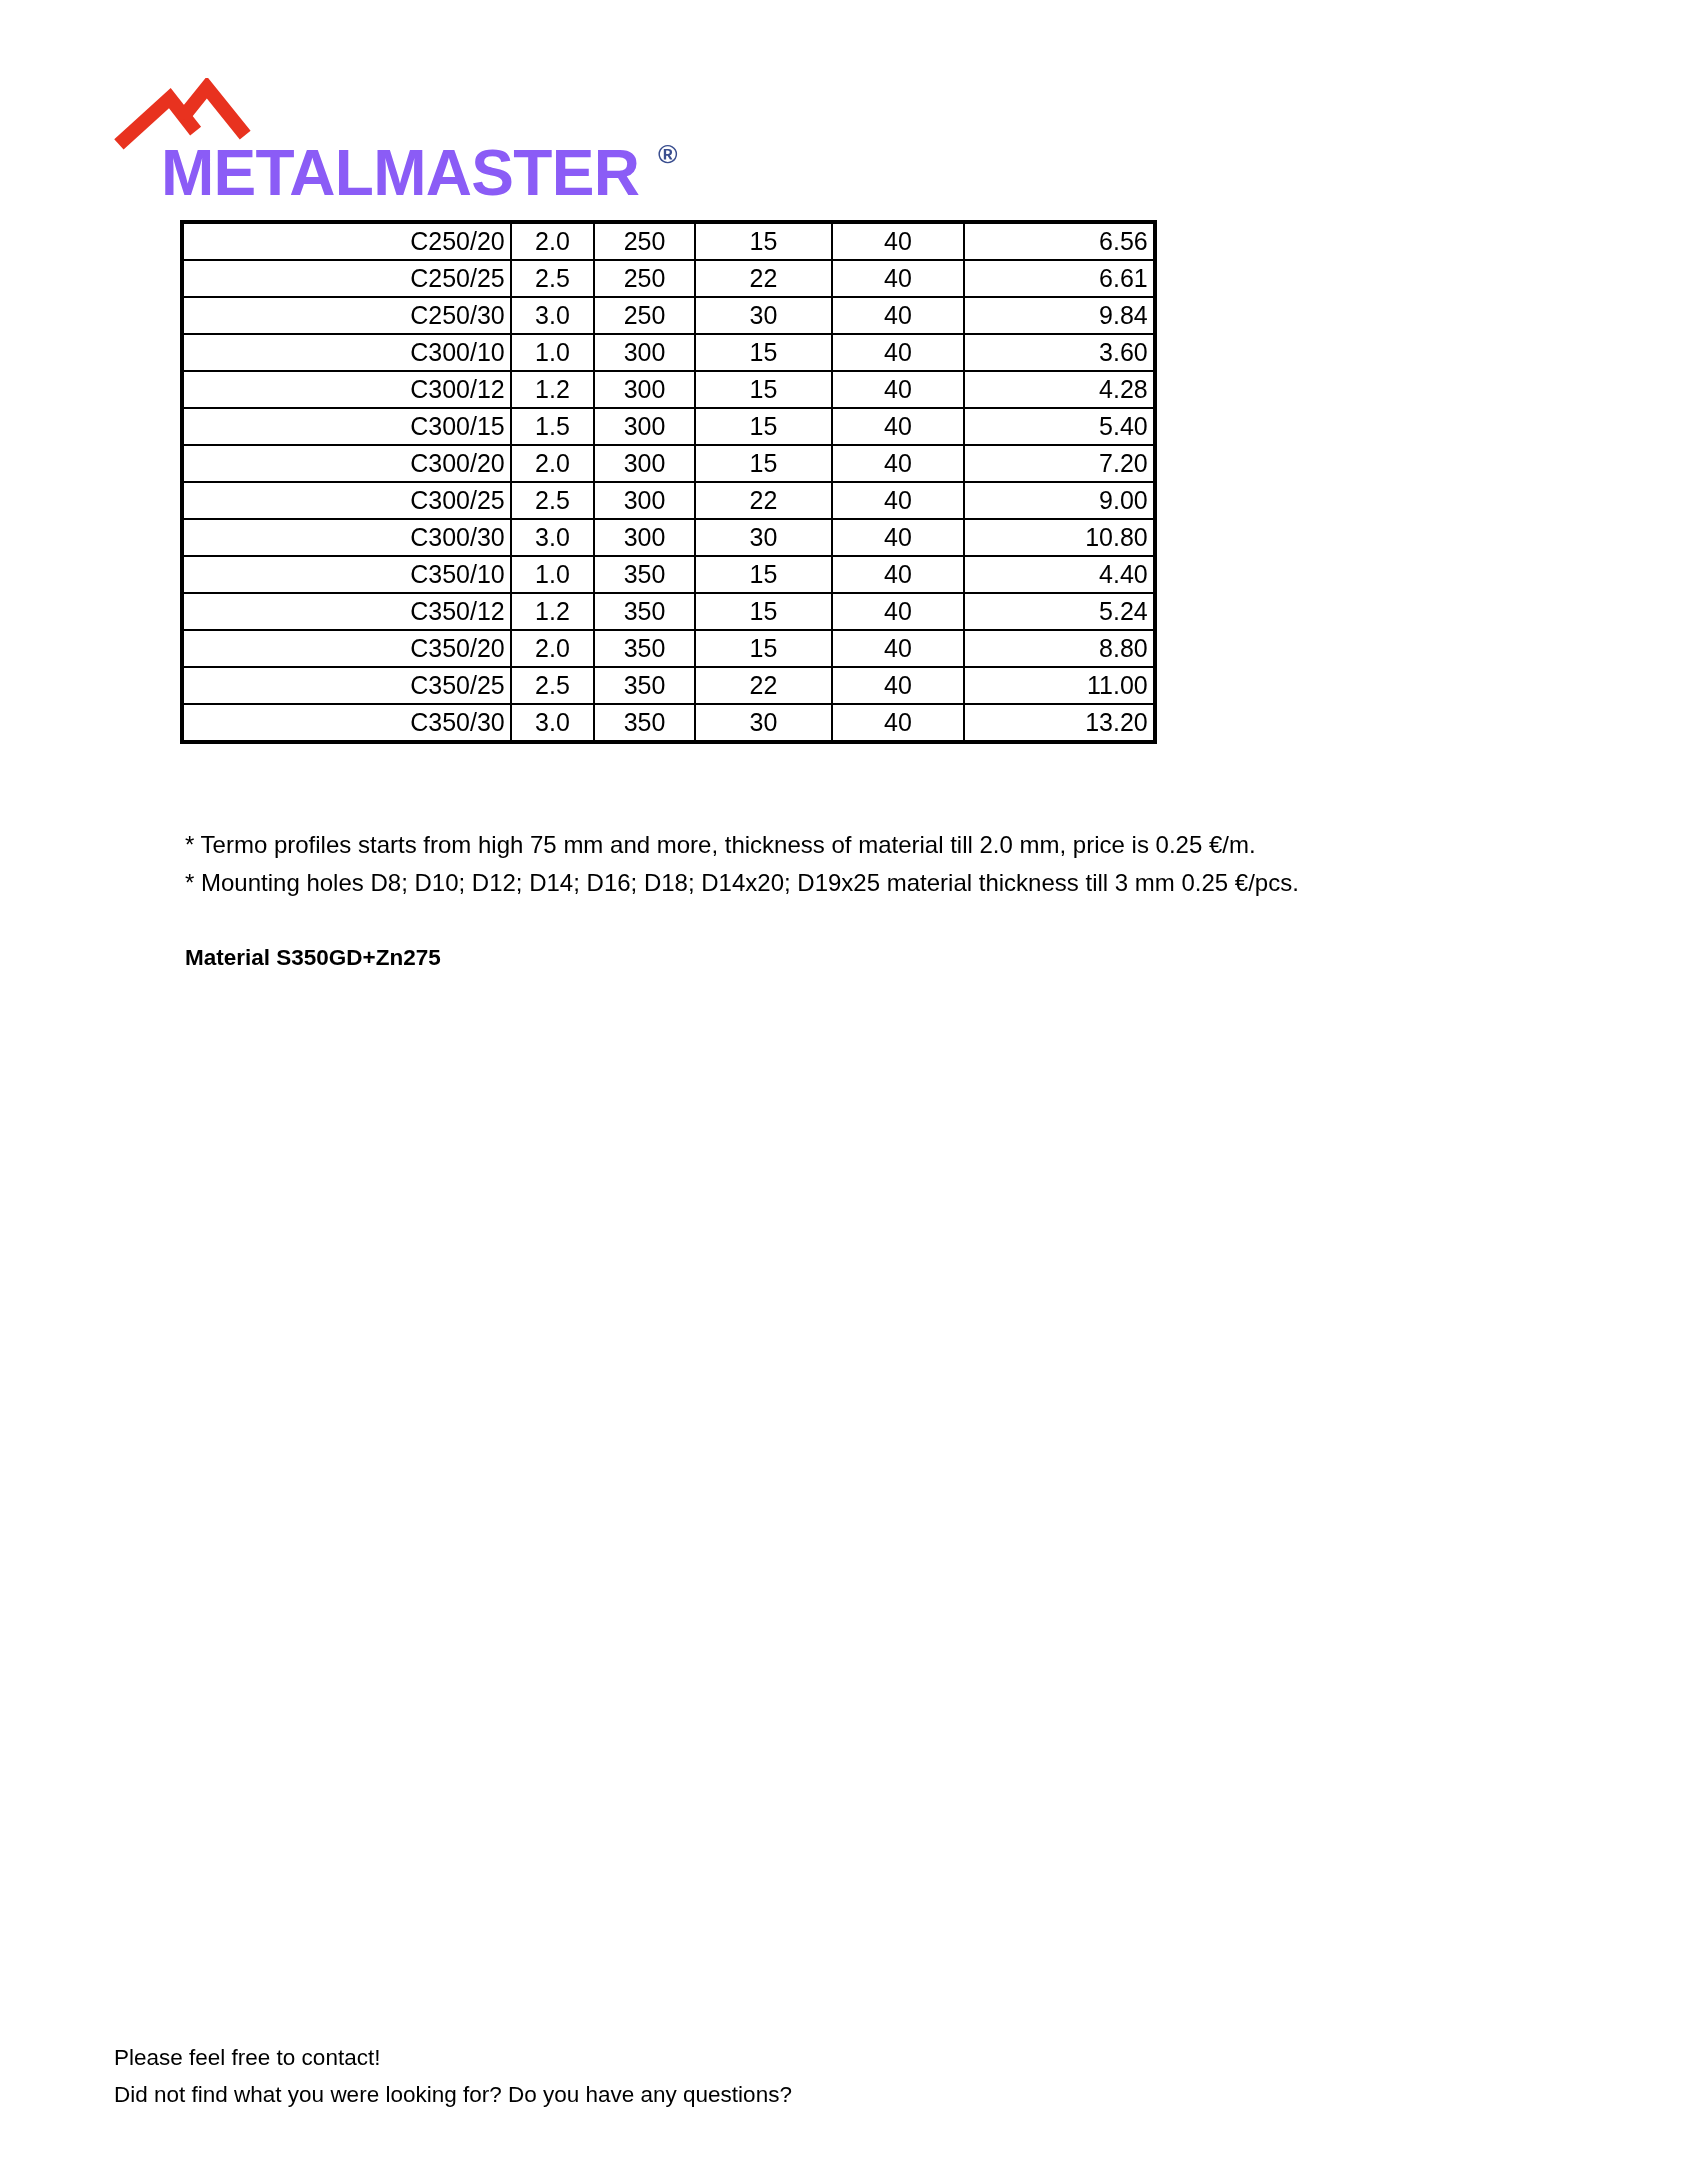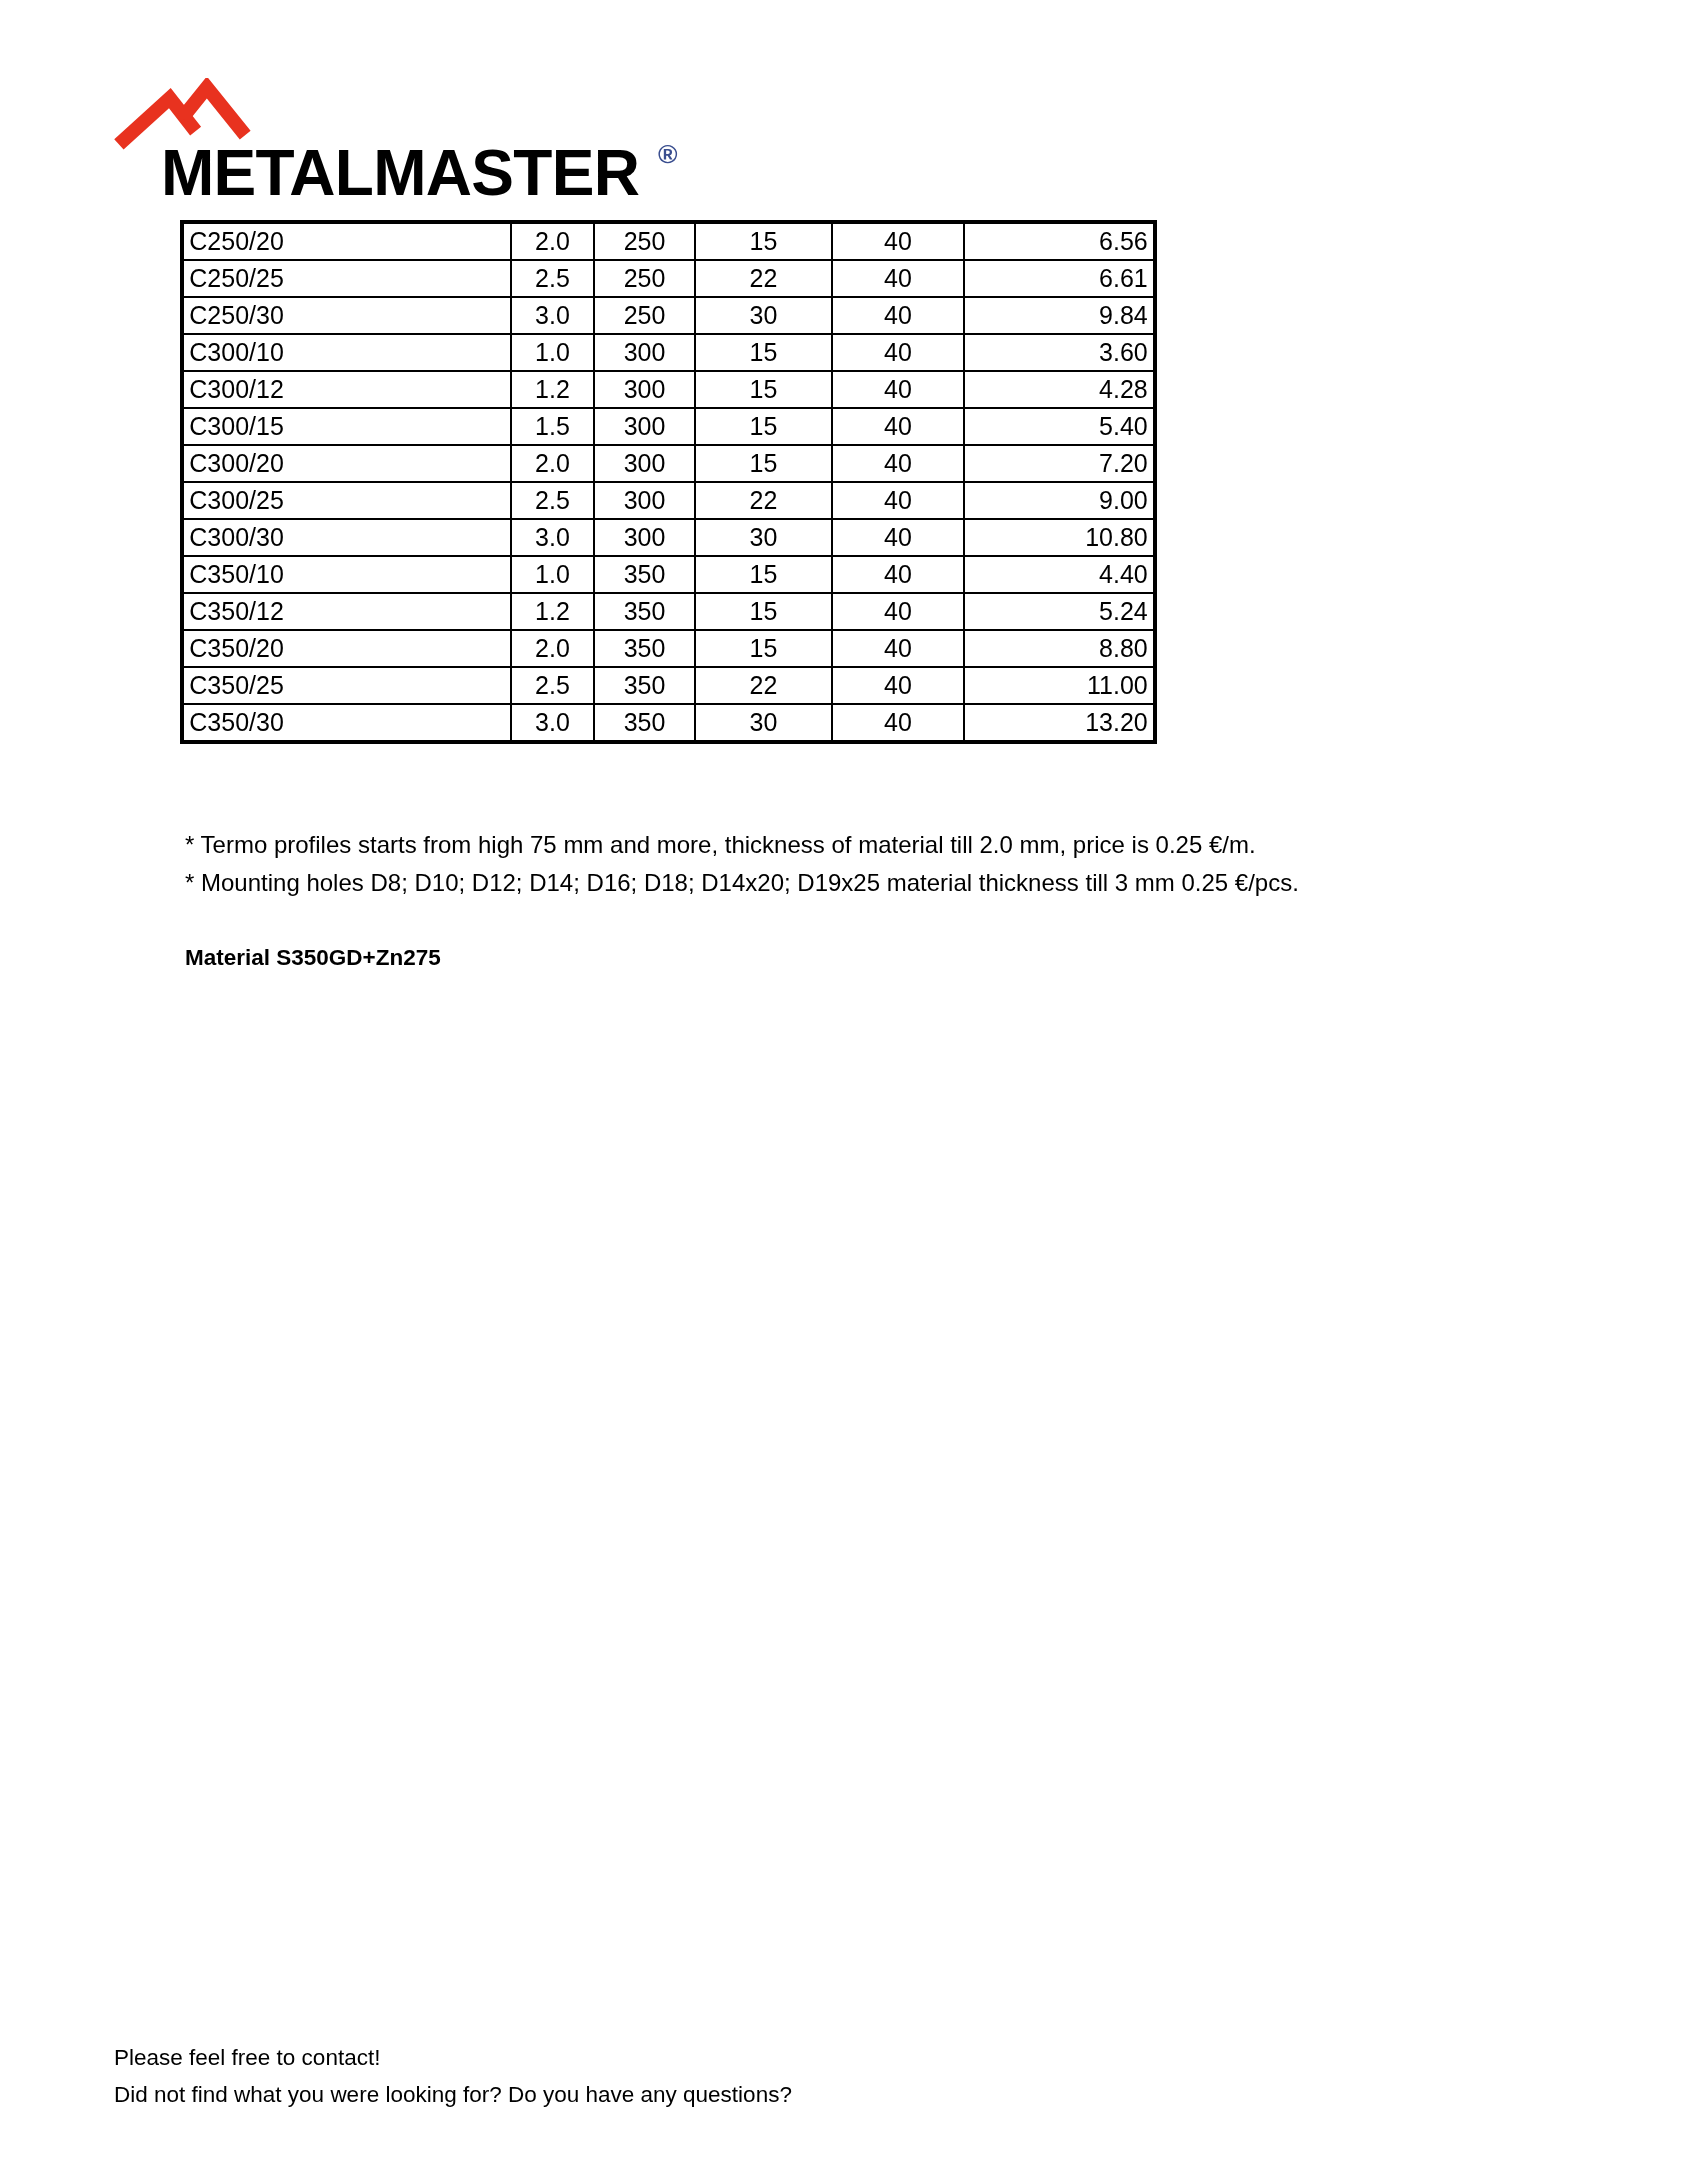--- a/index.html
+++ b/index.html
@@ -60,21 +60,21 @@
   table.price-table td {
     border: 2.6px solid #000;
     height: 35px;
     font-size: 25px;
     line-height: 1;
     padding: 0 5.3px;
     white-space: nowrap;
     overflow: hidden;
     vertical-align: middle;
   }
-  td.c0 { text-align: left; margin-top: 29px; }
+  td.c0 { text-align: right; margin-top: 29px; }
   td.c1, td.c2, td.c3, td.c4 { text-align: center; margin-left: 16px; }
   td.c5 { text-align: right; }
 
   
   .notes {
     position: absolute;
     left: 185px;
     top: 826px;
     font-size: 24px;
     line-height: 38px;
@@ -100,21 +100,21 @@
 </head>
 <body>
 
 <div class="page">
 
   <div class="logo">
     <svg width="238" height="93" viewBox="0 0 360 140">
       <polyline class="mountain-stroke" points="15,100 92,30 131,80" fill="none" stroke="#E8321F" stroke-width="21" stroke-linecap="butt" stroke-linejoin="miter"></polyline>
       <polyline class="mountain-stroke" points="111,60 148,14 206,86" fill="none" stroke="#E8321F" stroke-width="21" stroke-linecap="butt" stroke-linejoin="miter"></polyline>
     </svg>
-    <div class="wordmark" style="color: #000000;">METALMASTER</div>
+    <div class="wordmark" style="color: #8b5cf6;">METALMASTER</div>
     <div class="regmark" style="color: rgb(58, 78, 143);">®</div>
   </div>
 
   <table class="price-table">
     <colgroup>
       <col style="width:329px">
       <col style="width:83px">
       <col style="width:101px">
       <col style="width:137px">
       <col style="width:132px">

